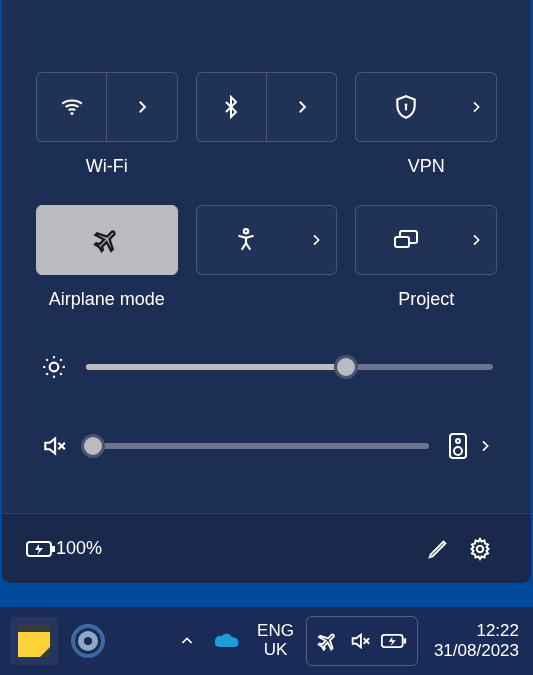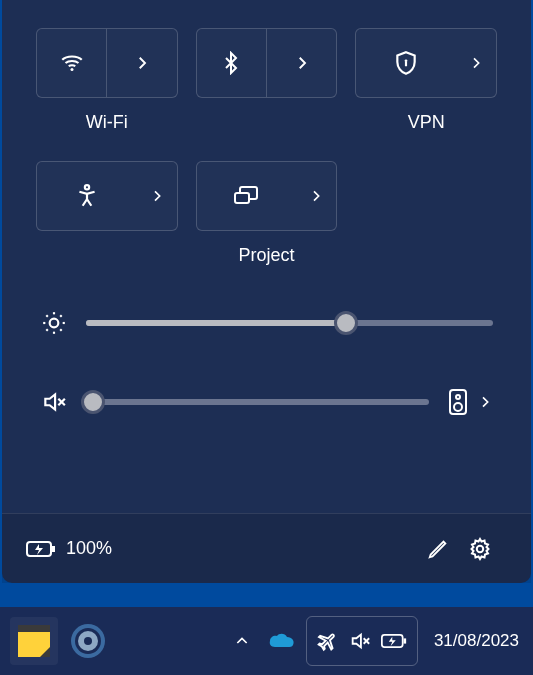--- a/index.html
+++ b/index.html
@@ -21,20 +21,21 @@
     background: #1d2e54;
     border-radius: 0 0 10px 10px;
     display: flex;
     flex-direction: column;
   }
   .tiles {
     padding: 28px 34px 0 34px;
     display: grid;
     grid-template-columns: repeat(3, 1fr);
     gap: 28px 18px;
+    margin-top: 44px;
   }
   .tile-wrap {
     display: flex;
     flex-direction: column;
     align-items: center;
     gap: 14px;
   }
   .tile {
     width: 100%;
     height: 70px;
@@ -128,21 +129,20 @@
     height: 70px;
     border-top: 1px solid rgba(255,255,255,0.1);
     background: rgba(0,0,0,0.1);
     display: flex;
     align-items: center;
     padding: 0 30px 0 24px;
   }
   .battery-chip {
     display: flex;
     align-items: center;
-    gap: 10px;
     font-size: 18px;
   }
   .footer-spacer { flex: 1; }
   .footer .ico-btn {
     width: 42px; height: 42px;
     display: flex; align-items: center; justify-content: center;
     cursor: pointer;
     border-radius: 4px;
   }
   .taskbar {
@@ -254,20 +254,32 @@
           <span>
             <svg width="16" height="16" viewBox="0 0 24 24" fill="none" stroke="#fff" stroke-width="2.5">
                 <polyline points="9 5 16 12 9 19"></polyline>
               </svg>
           </span>
         </div>
       </div>
       <span class="tile-label">VPN</span>
     </div>
 
+    <div class="tile-wrap">
+      <div class="tile active noarrow">
+        <div class="half main">
+          <span class="ic-dark">
+            <svg width="28" height="28" viewBox="0 0 24 24" fill="none" stroke="#1a1a1a" stroke-width="2">
+              <path d="M21 14 L13 10 L13 4.5 C13 3.7 12.3 3 11.5 3 C10.7 3 10 3.7 10 4.5 L10 10 L2 14 L2 16 L10 13.5 L10 19 L7.5 20.5 L7.5 22 L11.5 21 L15.5 22 L15.5 20.5 L13 19 L13 13.5 L21 16 Z" transform="rotate(45 12 12)"></path>
+            </svg>
+          </span>
+        </div>
+      </div>
+      <span class="tile-label">Airplane mode</span>
+    </div>
 
     <div class="tile-wrap">
       <div class="tile">
         <div class="half main" style="flex:1.4">
           <span>
             <svg width="26" height="26" viewBox="0 0 24 24" fill="none" stroke="#fff" stroke-width="2">
               <circle cx="12" cy="4" r="2"></circle>
               <path d="M5 8 L12 10 L19 8"></path>
               <line x1="12" y1="10" x2="12" y2="15"></line>
               <path d="M8 21 L12 15 L16 21"></path>
@@ -420,20 +432,26 @@
         </svg>
     </span>
   </div>
   <div class="tb-item" style="min-width:36px">
     <span>
       <svg width="28" height="20" viewBox="0 0 28 20">
         <path d="M7 16 C3 16 1 13 2 10 C2 6 6 4 9 5 C11 2 17 2 19 6 C24 6 27 10 25 14 C24 16 22 16 20 16 Z" fill="#1f9bd7"></path>
       </svg>
     </span>
   </div>
+  <div class="tb-item lang">
+    <div>
+      <div>ENG</div>
+      <div>UK</div>
+    </div>
+  </div>
   <div class="sys-icons">
     <span>
       <svg width="22" height="22" viewBox="0 0 24 24" fill="none" stroke="#fff" stroke-width="2">
         <path d="M21 14 L13 10 L13 4.5 C13 3.7 12.3 3 11.5 3 C10.7 3 10 3.7 10 4.5 L10 10 L2 14 L2 16 L10 13.5 L10 19 L7.5 20.5 L7.5 22 L11.5 21 L15.5 22 L15.5 20.5 L13 19 L13 13.5 L21 16 Z" transform="rotate(45 12 12)"></path>
       </svg>
     </span>
     <span>
       <svg width="22" height="22" viewBox="0 0 24 24" fill="none" stroke="#fff" stroke-width="2">
         <path d="M4 9 H8 L13 5 V19 L8 15 H4 Z"></path>
         <line x1="16" y1="9" x2="22" y2="15"></line>
@@ -443,16 +461,17 @@
     <span>
       <svg width="26" height="18" viewBox="0 0 30 20" fill="none" stroke="#fff" stroke-width="2">
         <rect x="1" y="3" width="24" height="14" rx="3"></rect>
         <rect x="26" y="7" width="3" height="6" fill="#fff" stroke="none"></rect>
         <path d="M13 5 L9 11 L13 11 L11 16 L17 9 L13 9 Z" fill="#fff" stroke="none"></path>
       </svg>
     </span>
   </div>
   <div class="tb-item clock" style="min-width:auto">
     <div>
+      <div>12:22</div>
       <div>31/08/2023</div>
     </div>
   </div>
 </div>
 
 </body></html>

